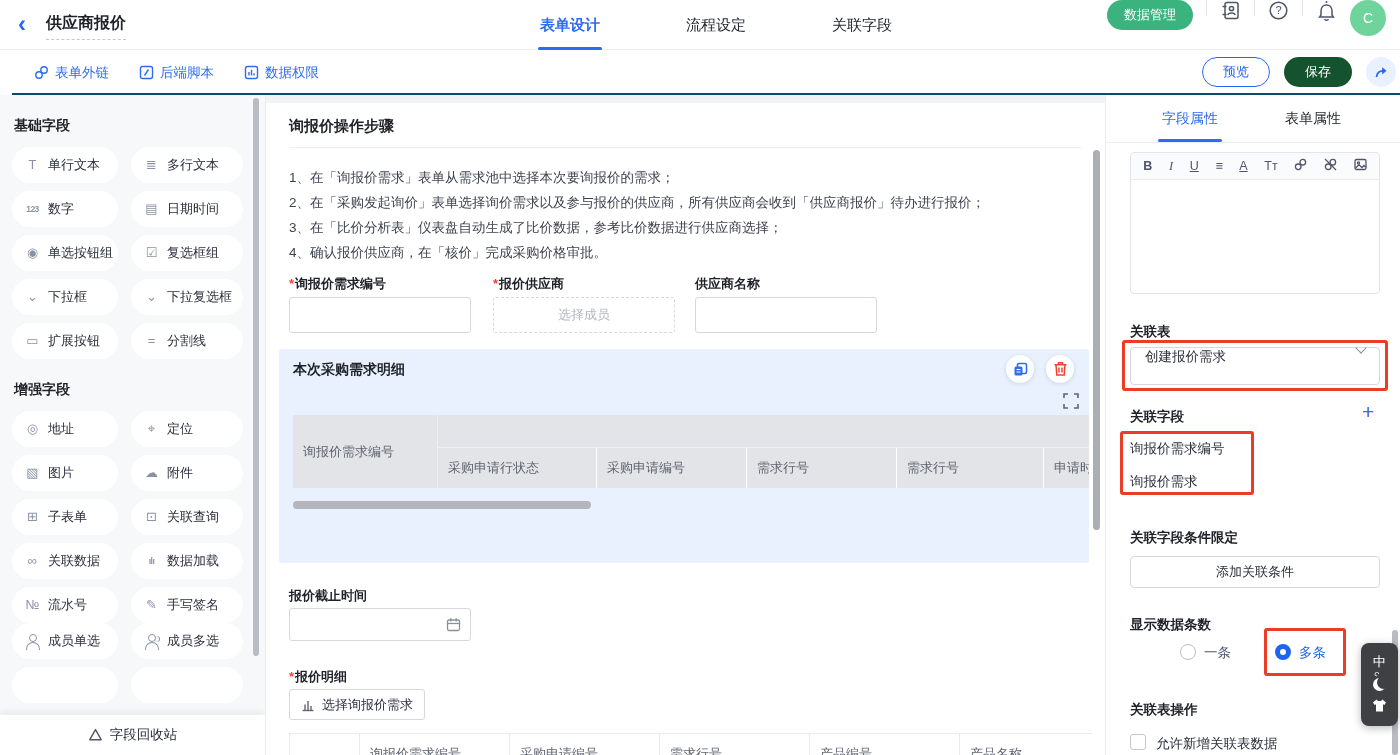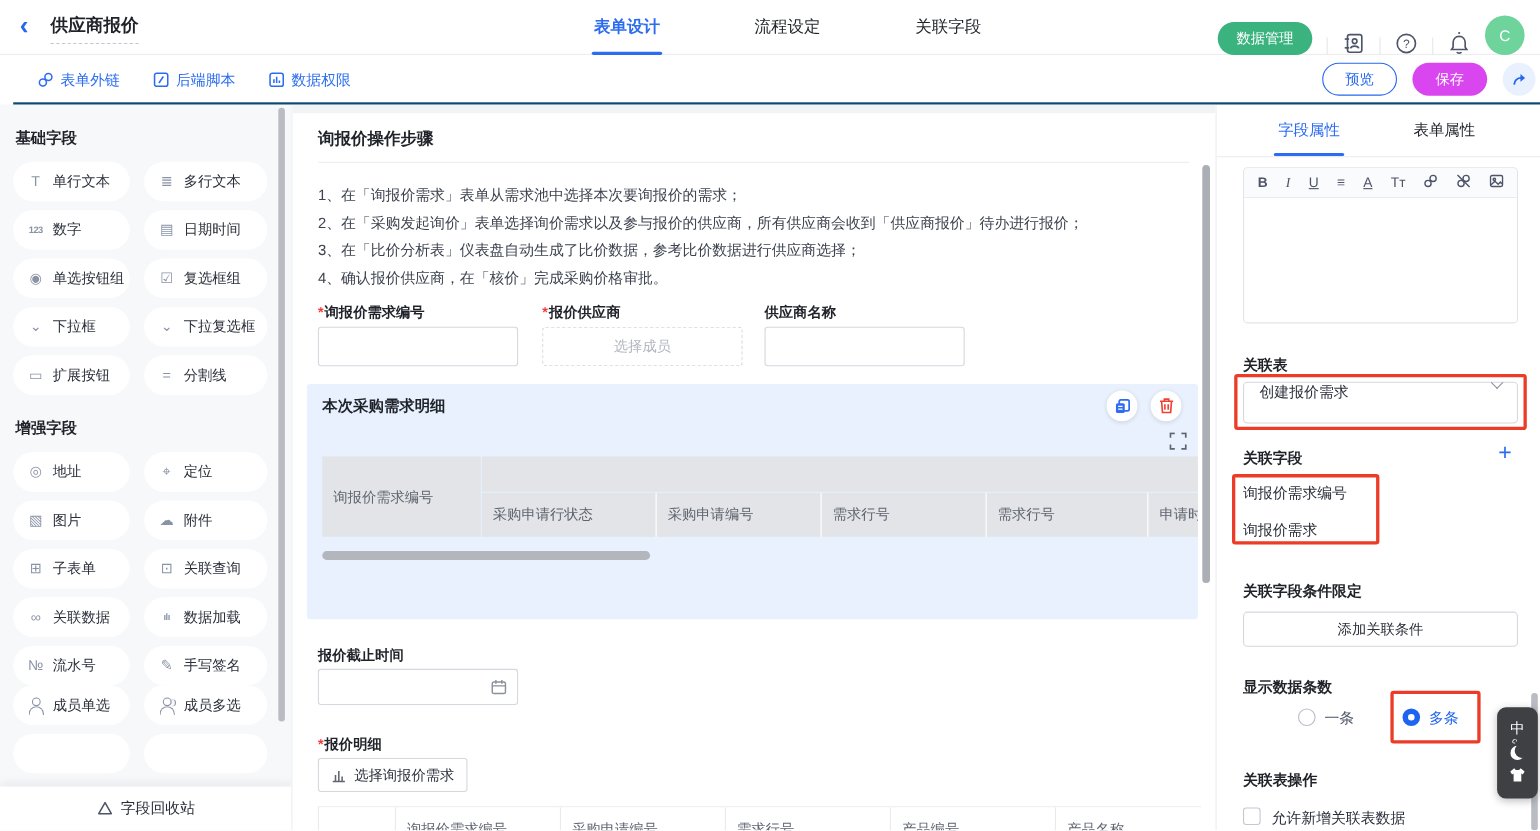--- a/index.html
+++ b/index.html
@@ -7,33 +7,33 @@
 body{position:relative;font-family:"Liberation Sans","DejaVu Sans",sans-serif;background:#fff;color:#1f2329}
 
 
 .topbar{position:absolute;top:0;left:0;width:1400px;height:50px;background:#fff;border-bottom:1px solid #ebedf0;z-index:30}
 .back{position:absolute;left:18px;top:10px;color:#2667f0;font-size:24px;font-weight:bold;line-height:28px;cursor:pointer}
 .doc-title{position:absolute;left:46px;top:13px;font-size:16px;font-weight:bold;border-bottom:1px dashed #c3c7cf;padding-bottom:5px}
 .top-tabs{position:absolute;left:540px;top:0;height:50px;display:flex;gap:86px;align-items:center}
 .top-tab{font-size:15px;color:#1f2329;position:relative;height:50px;line-height:50px;cursor:pointer}
 .top-tab.active{color:#2b6cf0;font-weight:bold}
 .top-tab.active::after{content:"";position:absolute;left:-2px;right:-2px;bottom:0;height:3px;background:#2b6cf0;border-radius:2px}
-.top-right{position:absolute;right:14px;top:0;height:50px;display:flex;align-items:flex-end;gap:13px}
+.top-right{position:absolute;right:14px;top:0;height:50px;display:flex;align-items:flex-start;gap:13px}
 .vdiv{width:1px;height:16px;background:#e5e6eb}
 .btn-green{height:30px;padding:0 17px;border-radius:16px;background:#3ab37f;color:#fff;font-size:13px;line-height:30px;cursor:pointer}
 .icon-btn{display:flex;align-items:center;justify-content:center;cursor:pointer}
 .avatar{width:36px;height:36px;border-radius:50%;background:#6fd49c;color:#fff;display:flex;align-items:center;justify-content:center;font-size:14px;cursor:pointer}
 
 
 .subbar{position:absolute;top:50px;left:12px;width:1400px;height:45px;background:#fff;border-bottom:2px solid #0c4a6e;z-index:29}
 .sub-links{position:absolute;left:22px;top:0;height:45px;display:flex;gap:30px;align-items:center}
 .sub-link{display:flex;gap:6px;align-items:center;color:#2b6cf0;font-size:13.5px;cursor:pointer}
 .sub-right{position:absolute;right:16px;top:7px;display:flex;gap:14px;align-items:center}
 .btn-preview{width:68px;height:30px;border:1px solid #2667f0;color:#2667f0;border-radius:16px;background:#fff;font-size:13px;display:flex;align-items:center;justify-content:center;cursor:pointer}
-.btn-save{width:68px;height:30px;background:#d946ef;color:#fff;border-radius:16px;font-size:13px;display:flex;align-items:center;justify-content:center;cursor:pointer}
+.btn-save{width:68px;height:30px;background:#14532d;color:#fff;border-radius:16px;font-size:13px;display:flex;align-items:center;justify-content:center;cursor:pointer}
 .btn-share{width:30px;height:30px;border-radius:50%;background:#e9f1ff;display:flex;align-items:center;justify-content:center;cursor:pointer}
 
 
 .sidebar{position:absolute;left:0;top:95px;width:266px;height:660px;background:#f7f8fa;border-right:1px solid #ebedf0;overflow:hidden}
 .side-title{font-size:14px;font-weight:bold;margin:22px 0 12px 14px;color:#1f2329}
 .pill-grid{display:grid;grid-template-columns:106px 112px;column-gap:13px;row-gap:8px;padding-left:12px}
 .pill{height:36px;background:#fff;border-radius:18px;display:flex;align-items:center;gap:7px;padding-left:12px;font-size:13px;color:#2a2f3a;cursor:grab;overflow:hidden;white-space:nowrap}
 .fi{color:#8a93a6;font-size:13px;width:17px;flex:0 0 17px;text-align:center;line-height:14px}
 .fi.small{font-size:8.5px;font-weight:bold;letter-spacing:-.5px}
 .fi.person{position:relative;height:15px}

